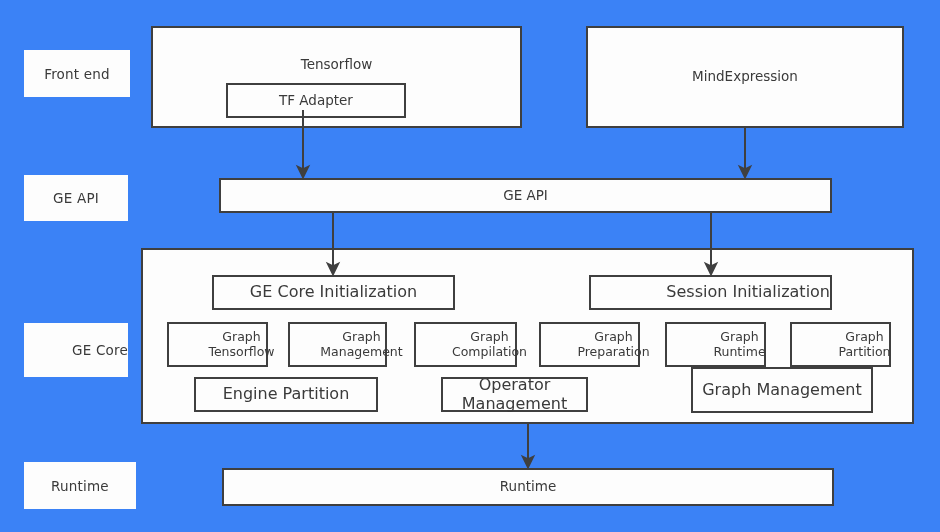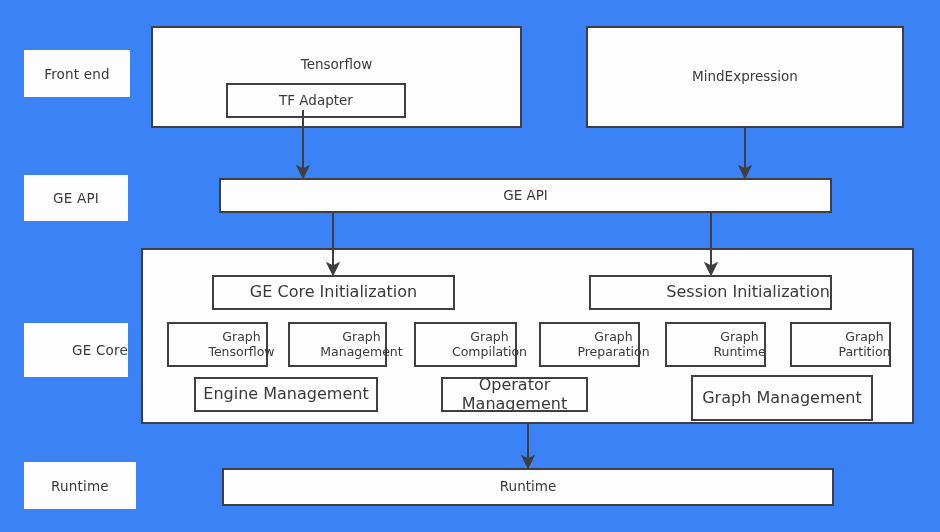--- a/index.html
+++ b/index.html
@@ -104,26 +104,26 @@
       </span>
     </div>
     <div class="bx ctr sml" style="left:647px;top:72px;width:101px;height:45px;">
       <span>
         <span>Graph</span><br>
         <span>Partition</span>
       </span>
     </div>
 
     <div class="bx ctr med" style="left:51px;top:127px;width:184px;height:35px;">
-      <span>Engine Management</span>
+      <span>Engine Partition</span>
     </div>
     <div class="bx ctr med" style="left:298px;top:127px;width:147px;height:35px;">
       <span>Operator Management</span>
     </div>
-    <div class="bx ctr med" style="left:548px;top:125px;width:182px;height:46px;">
+    <div class="bx ctr med" style="left:548px;top:117px;width:182px;height:46px;">
       <span>Graph Management</span>
     </div>
   </div>
 
   <div class="bx ctr big" style="left:222px;top:468px;width:612px;height:38px;">
     <span>Runtime</span>
   </div>
 
   <svg class="arrows" viewBox="0 0 940 532">
     <defs>

